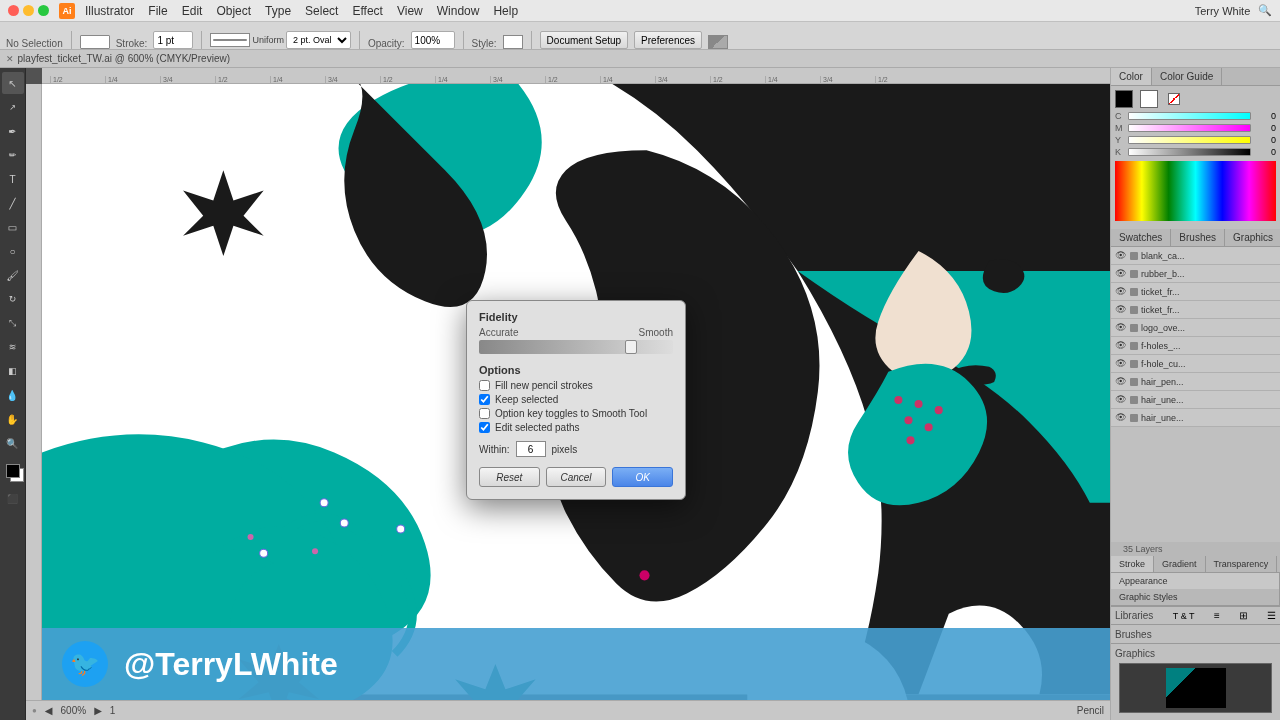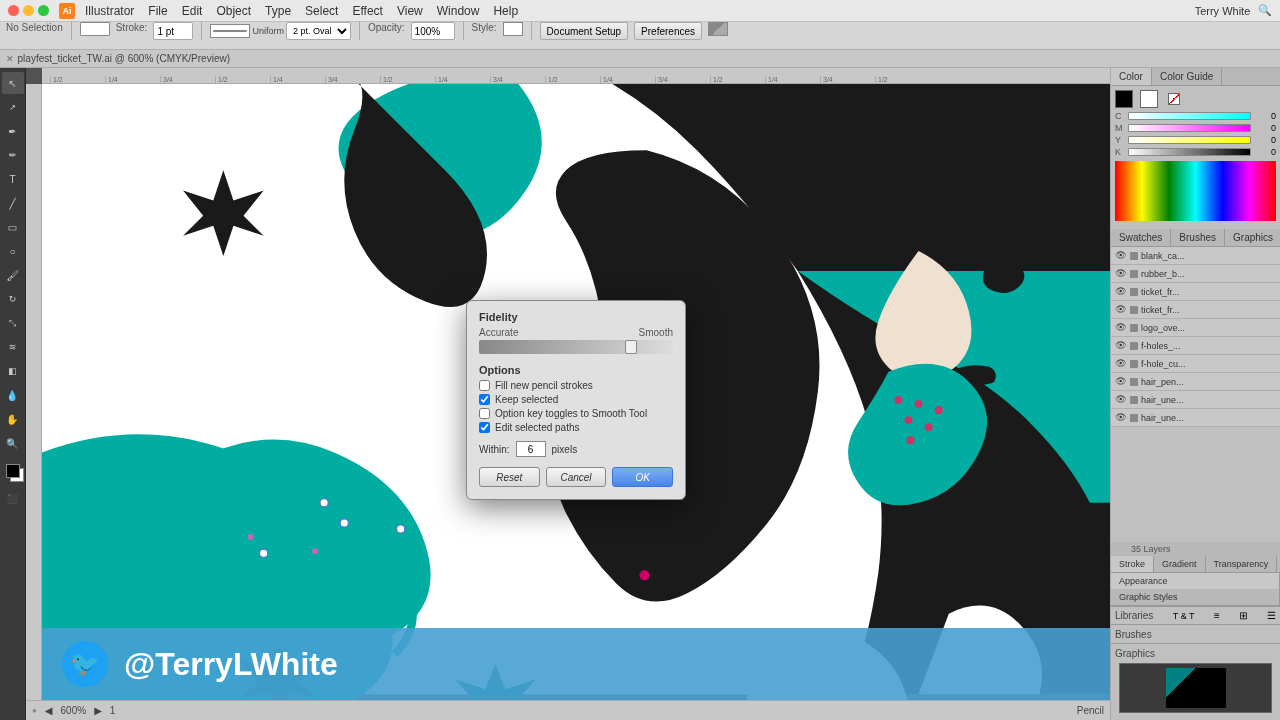--- a/index.html
+++ b/index.html
@@ -18,21 +18,21 @@
     .tl-green { background: #28c840; }
     .ai-logo { background: #ff7f18; color: white; font-weight: bold; font-size: 9px; width: 16px; height: 16px; border-radius: 2px; display: flex; align-items: center; justify-content: center; margin-right: 10px; }
     .menu-items { display: flex; gap: 14px; font-size: 12px; color: #333; }
     .menu-item { cursor: pointer; }
     .spacer { flex: 1; }
     .menu-right { display: flex; align-items: center; gap: 8px; font-size: 11px; color: #333; }
 
     
     #toolbar {
       width: 100%; height: 28px; background: #d6d6d6;
-      display: flex; align-items: flex-start; padding: 0 6px; gap: 6px;
+      display: flex; align-items: flex-end; padding: 0 6px; gap: 6px;
       border-bottom: 1px solid #b0b0b0;
     }
     .toolbar-label { font-size: 10px; color: #555; }
     .toolbar-input {
       height: 18px; border: 1px solid #aaa; border-radius: 2px;
       background: white; font-size: 10px; padding: 0 3px; width: 50px;
     }
     .toolbar-select {
       height: 18px; border: 1px solid #aaa; border-radius: 2px;
       background: white; font-size: 10px; padding: 0 2px;
@@ -148,21 +148,21 @@
     
     .layers-list { overflow-y: auto; flex: 1; }
     .layer-item {
       display: flex; align-items: center; height: 18px;
       padding: 0 4px; border-bottom: 1px solid #b0b0b0;
       font-size: 9px; color: #333; cursor: pointer; gap: 3px;
       background: #c8c8c8;
     }
     .layer-eye { width: 12px; height: 12px; font-size: 9px; }
     .layer-name { flex: 1; white-space: nowrap; overflow: hidden; text-overflow: ellipsis; font-size: 9px; }
-    .layers-count { font-size: 9px; color: #555; padding: 2px 20px; background: #b8b8b8; }
+    .layers-count { font-size: 9px; color: #555; padding: 2px 12px; background: #b8b8b8; }
     .mini-section { padding: 3px 4px; border-top: 1px solid #999; }
     .mini-title { font-size: 10px; font-weight: normal; color: #444; }
 
     
     #dialog-overlay {
       position: absolute; top: 0; left: 0; right: 0; bottom: 0;
       z-index: 50;
       display: flex; align-items: center; justify-content: center;
     }
     #dialog {

